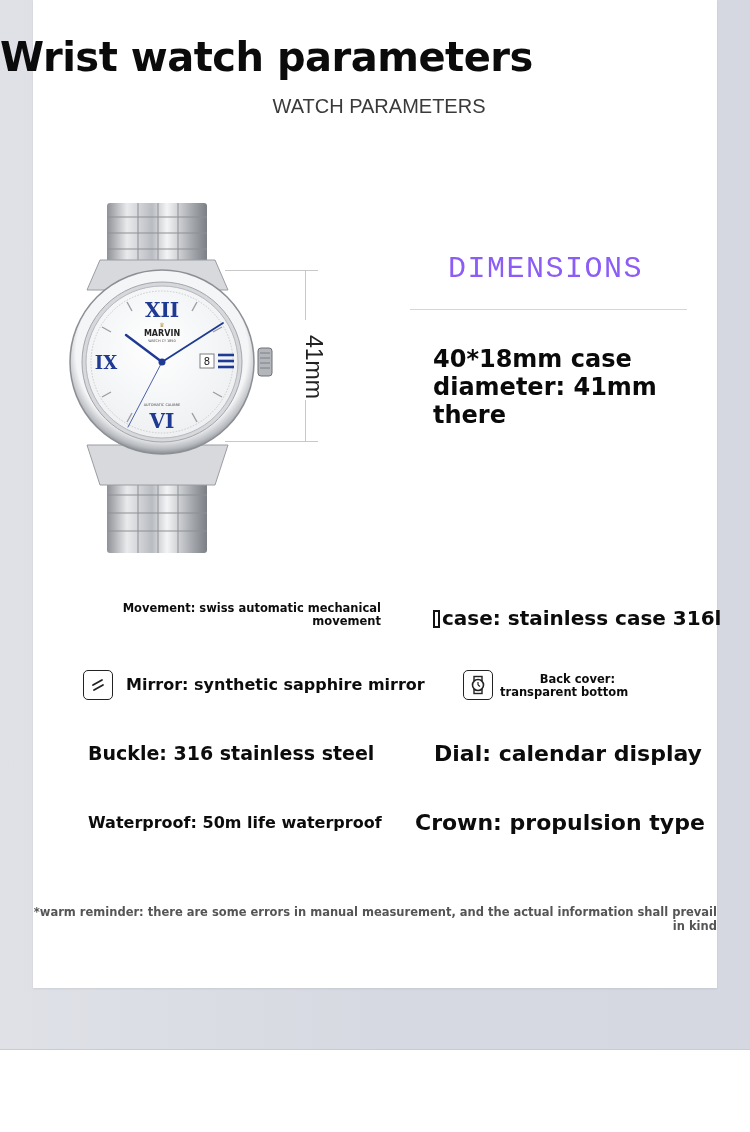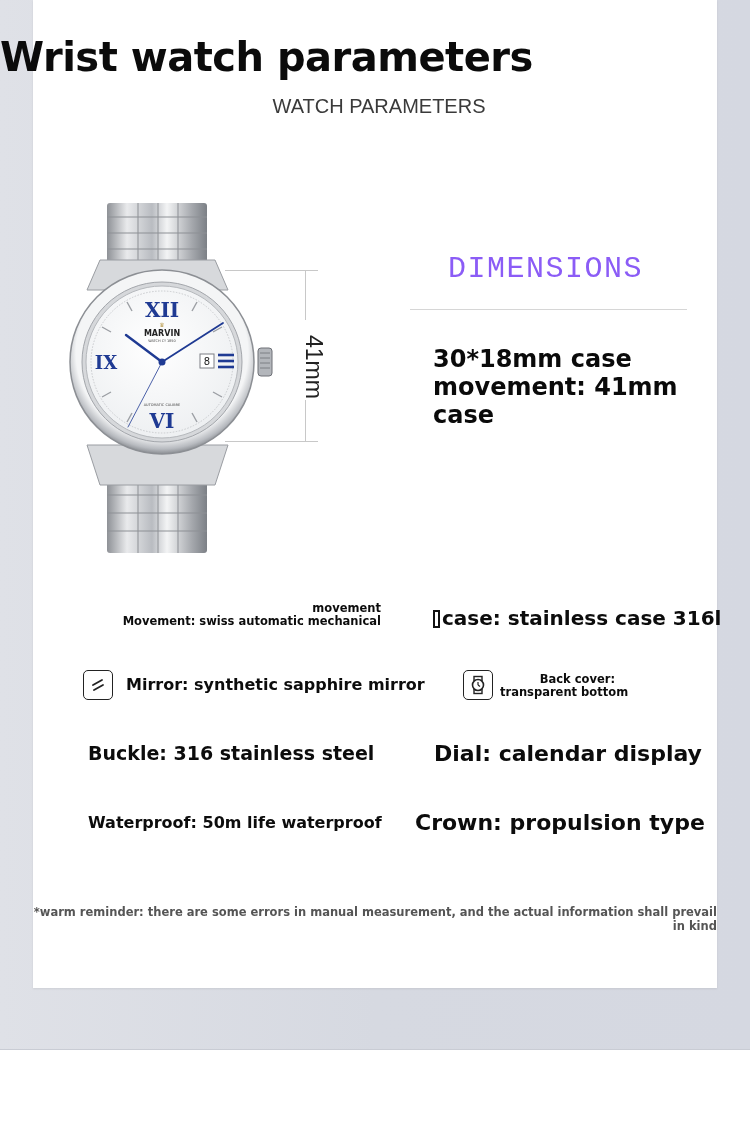--- a/index.html
+++ b/index.html
@@ -166,27 +166,27 @@
 
 <div class="dim-line-h" style="left:225px; top:270px; width:93px;"></div>
 <div class="dim-line-h" style="left:225px; top:441px; width:93px;"></div>
 <div class="dim-line-v" style="left:305px; top:270px; height:50px;"></div>
 <div class="dim-line-v" style="left:305px; top:400px; height:41px;"></div>
 <div class="dim-label">41mm</div>
 
 <div class="dimensions-heading">DIMENSIONS</div>
 <div class="divider"></div>
 <div class="dims-text">
-  <div>30*18mm case</div>
-  <div>movement: 41mm case</div>
+  <div>40*18mm case</div>
+  <div>diameter: 41mm there</div>
 </div>
 
 <div class="param" style="left:70px; top:602px; width:311px; text-align:right; font-size:11.5px; line-height:13px;">
+  <div>Movement: swiss automatic mechanical</div>
   <div>movement</div>
-  <div>Movement: swiss automatic mechanical</div>
 </div>
 
 <div class="param" style="left:433px; top:606px; font-size:20px;">
   <span style="display:inline-block; width:7px; height:18px; border:2px solid #111; vertical-align:-3px; margin-right:2px;"></span><span>case: stainless case 316l</span>
 </div>
 
 <div class="icon-box" style="left:83px; top:670px; width:30px; height:30px;">
   <svg width="18" height="18" viewBox="0 0 18 18">
     <line x1="4" y1="9" x2="13" y2="4" stroke="#222" stroke-width="1.8" stroke-linecap="round"></line>
     <line x1="5" y1="14" x2="14" y2="9" stroke="#222" stroke-width="1.8" stroke-linecap="round"></line>

